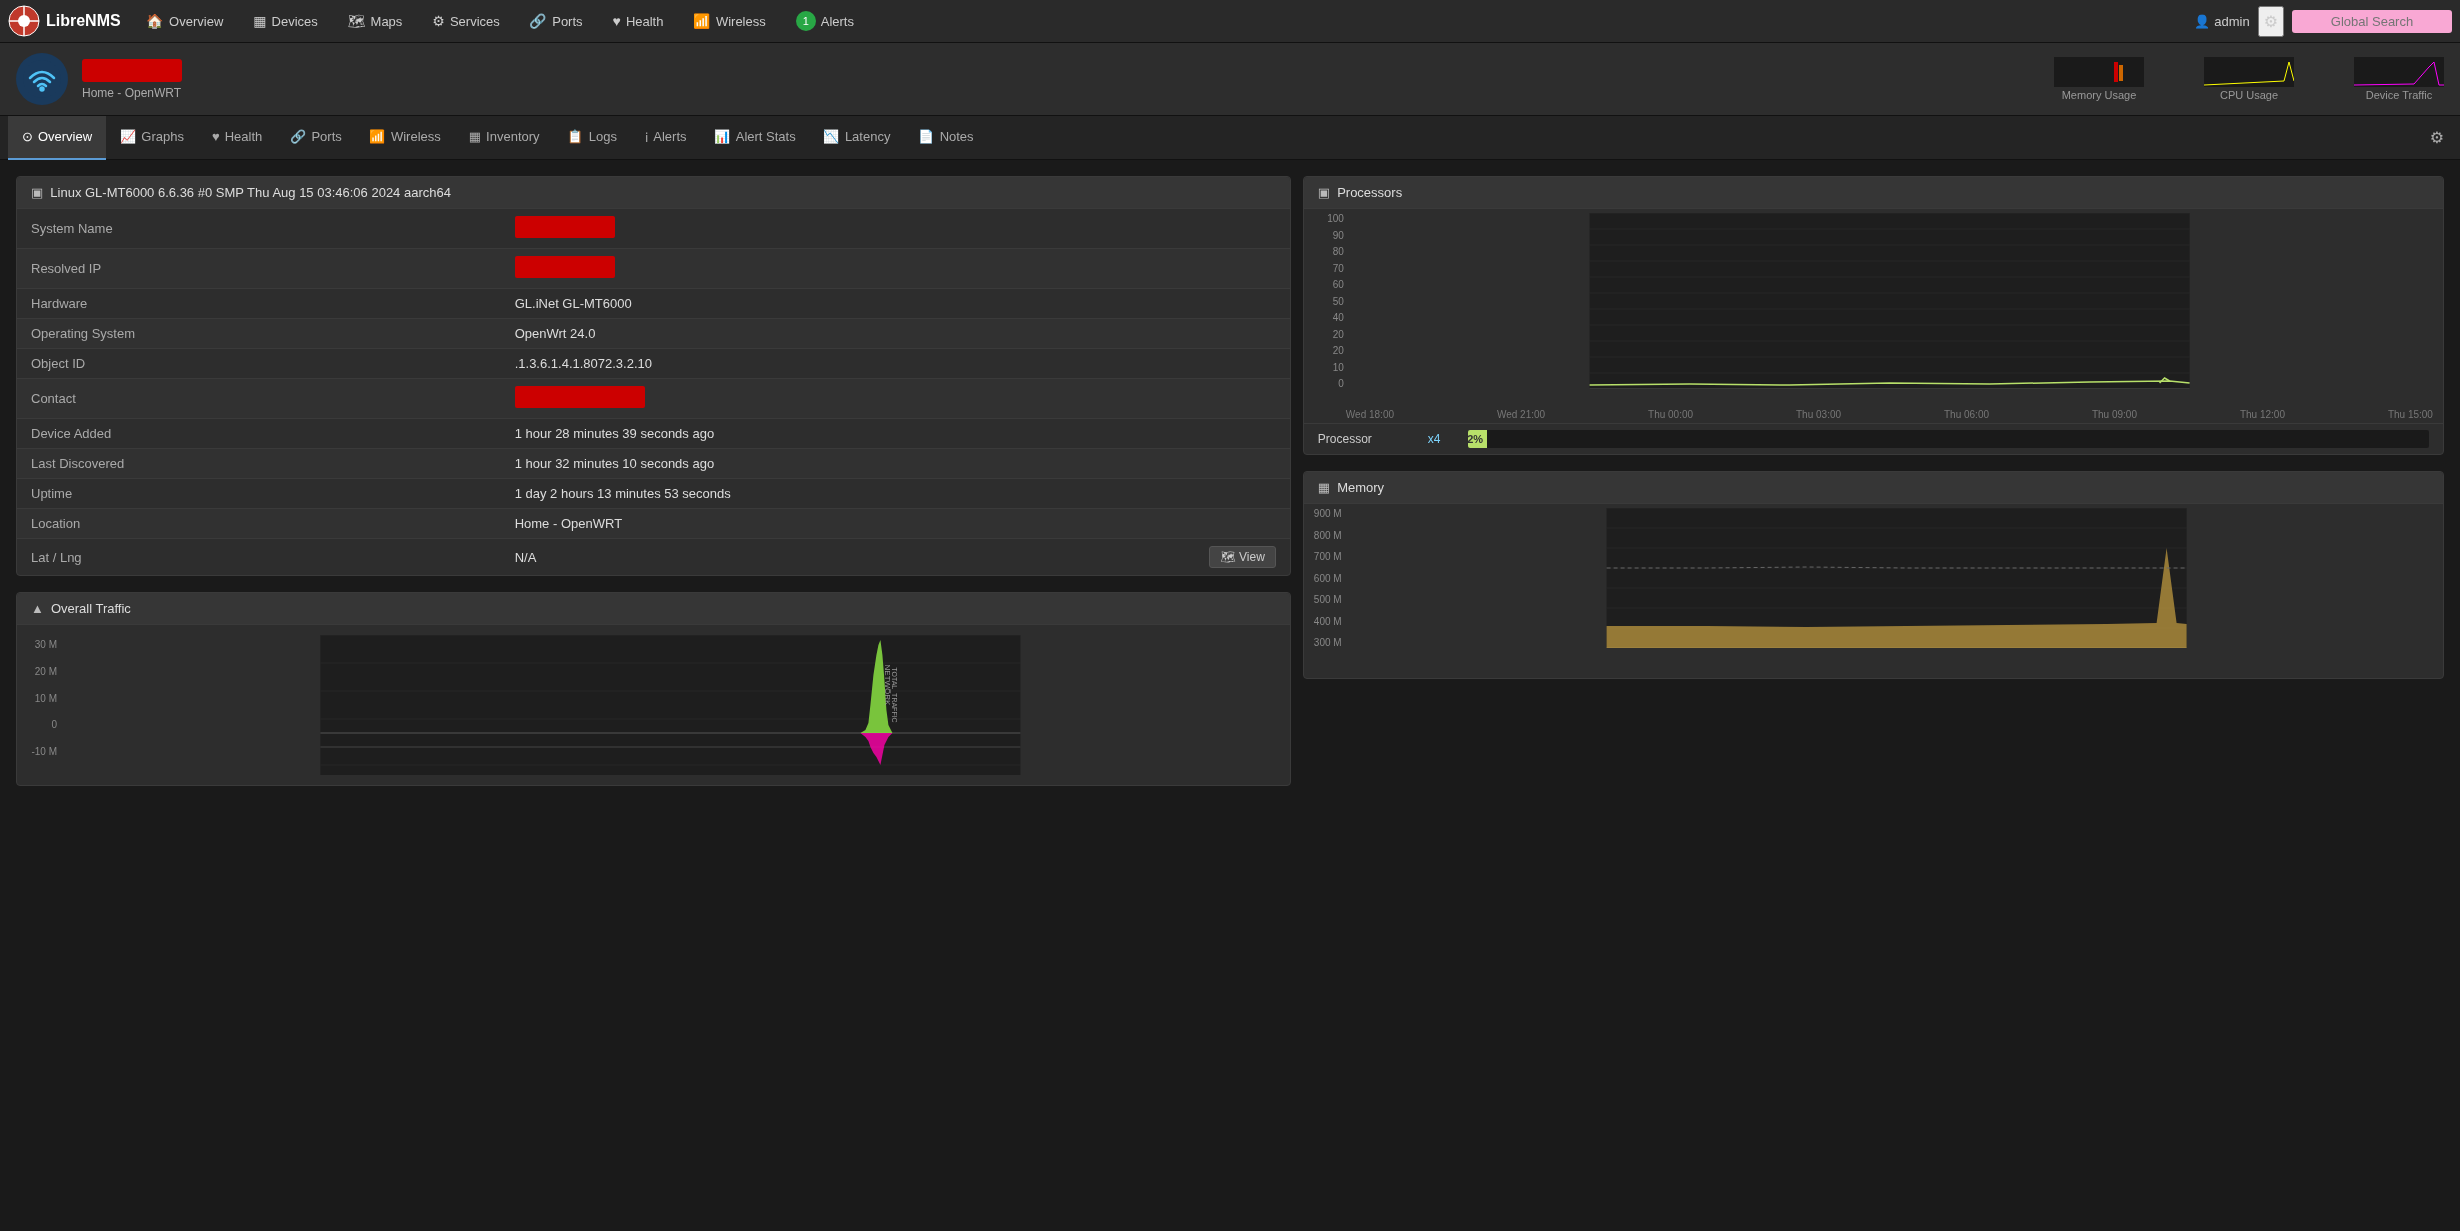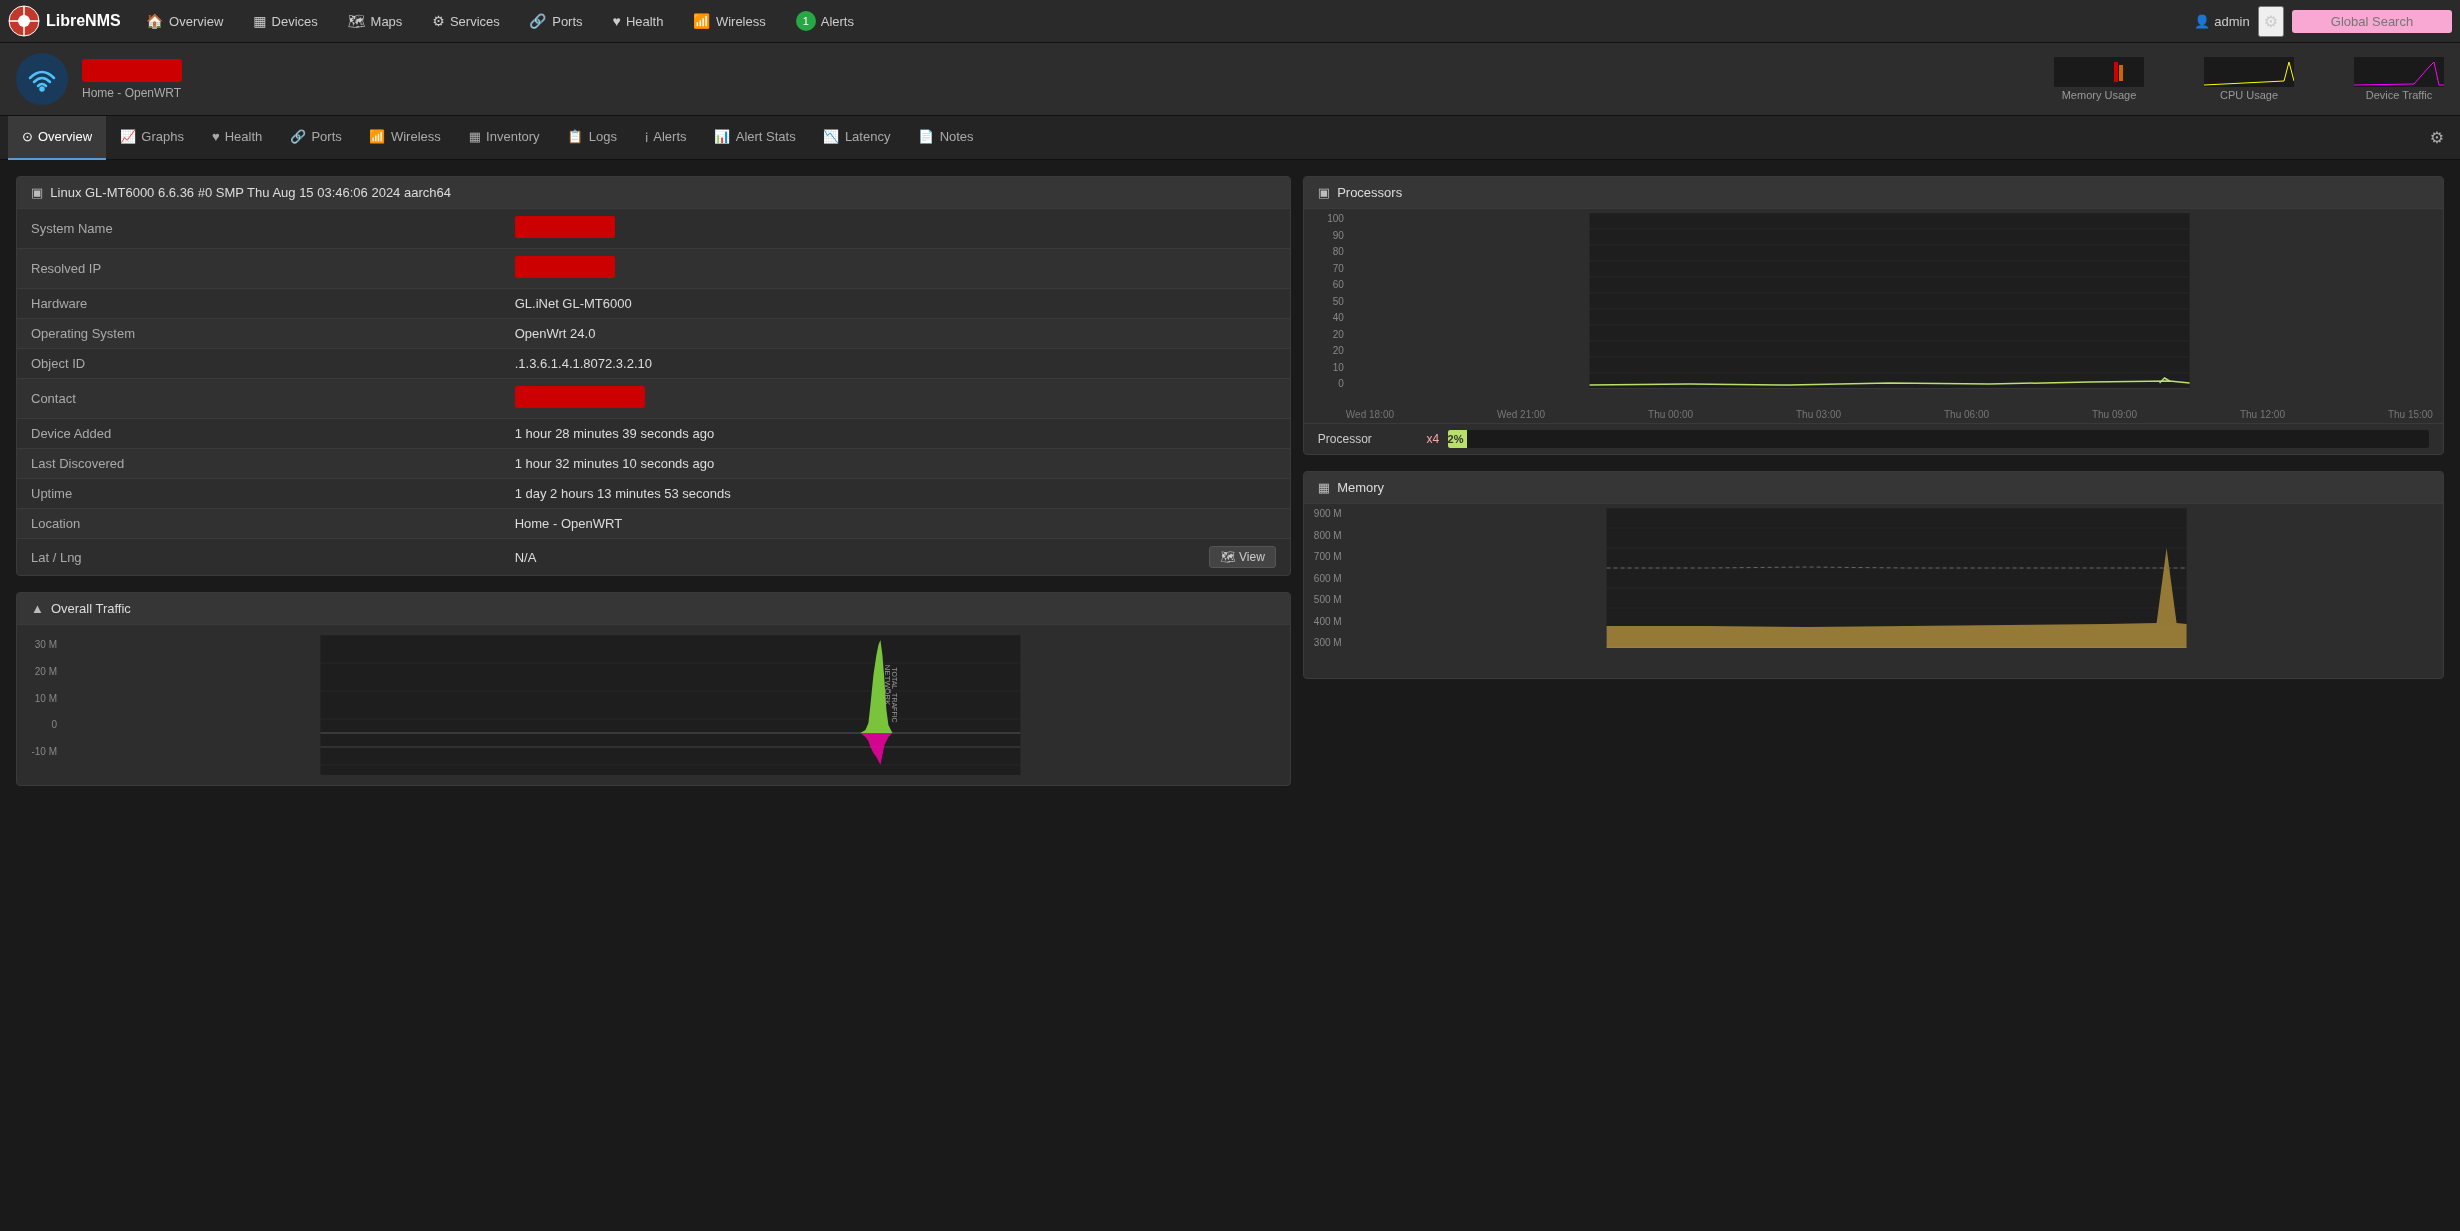--- a/index.html
+++ b/index.html
@@ -186,26 +186,26 @@
 
     
     .chart-area {
       padding: 10px 14px;
       position: relative;
     }
 
     
     .proc-chart-area { padding: 4px 10px 10px 10px; }
     .proc-bar-row {
-      display: flex; align-items: center; 
+      display: flex; align-items: center; gap: 10px;
       padding: 6px 14px;
       border-top: 1px solid #3a3a3a;
     }
     .proc-bar-label { width: 100px; color: #ccc; font-size: 12px; flex-shrink: 0; }
-    .proc-bar-count { width: 30px; color: #fca5a5; font-size: 12px; text-align: center; }
+    .proc-bar-count { width: 30px; color: #7dd3fc; font-size: 12px; text-align: left; }
     .proc-bar-track {
       flex: 1;
       height: 18px;
       background: #1a1a1a;
       border-radius: 2px;
       overflow: hidden;
       position: relative;
     }
     .proc-bar-fill {
       height: 100%;

